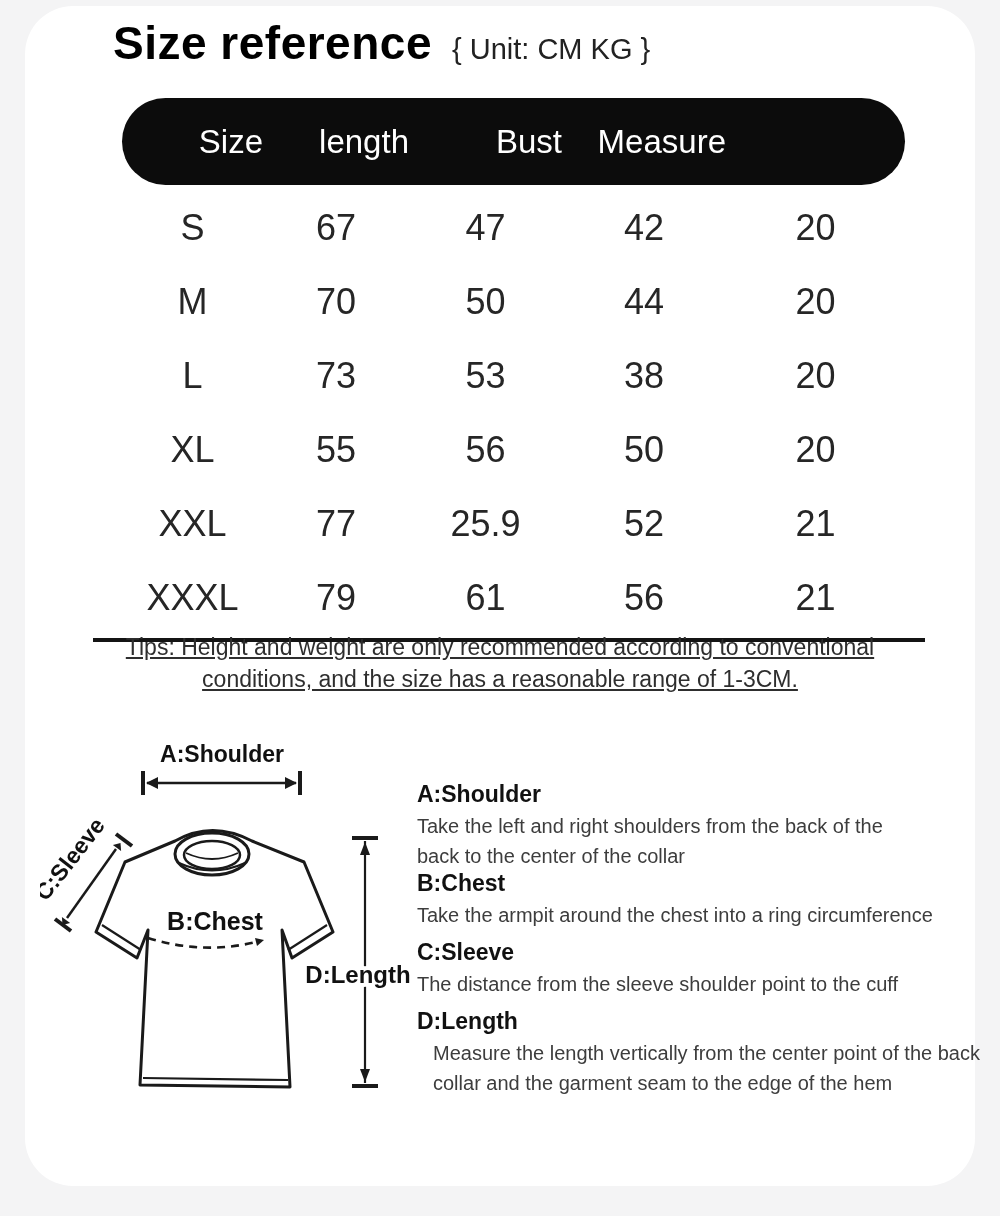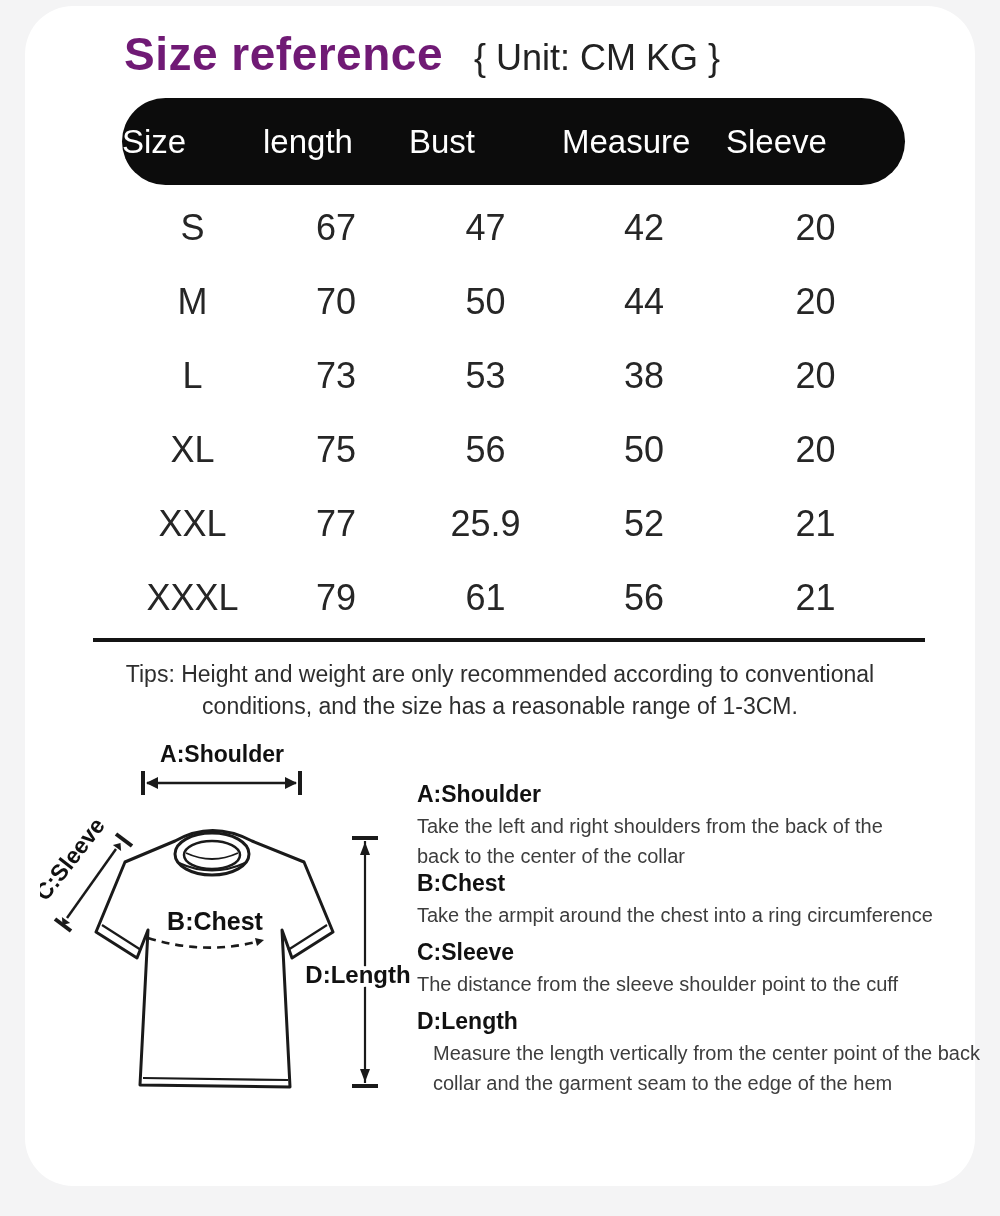--- a/index.html
+++ b/index.html
@@ -12,51 +12,51 @@
     overflow:hidden;
   }
   .card{
     position:absolute;left:25px;top:6px;width:950px;height:1180px;
     background:#ffffff;border-radius:48px;
   }
   .title-row{
     position:absolute;left:88px;top:10px;display:flex;align-items:baseline;gap:20px;
   }
   .title-row h1{
-    margin:11px;font-size:46px;font-weight:700;letter-spacing:0.5px;color:#701a75;
+    margin:0;font-size:46px;font-weight:700;letter-spacing:0.5px;color:#000000;
   }
   .unit-note{
-    font-size:36px;font-weight:400;color:#222;
+    font-size:29px;font-weight:400;color:#222;
   }
   .pill-header{
     position:absolute;left:97px;top:92px;width:783px;height:87px;
     background:#0c0c0c;border-radius:44px;
     display:grid;grid-template-columns:141px 146px 153px 164px 179px;
     align-items:center;
   }
   .pill-header span{
-    color:#fff;font-size:33px;text-align:left;
+    color:#fff;font-size:33px;text-align:right;
   }
   .t-body{
     position:absolute;left:97px;top:185px;width:783px;
   }
   .t-row{
     height:74px;
     display:grid;grid-template-columns:141px 146px 153px 164px 179px;
     align-items:center;
   }
   .t-row span{
     font-size:36px;color:#262626;text-align:center;
   }
   .divider{
     position:absolute;left:68px;top:632px;width:832px;height:4px;background:#141414;
   }
   .tips{
-    position:absolute;left:0;top:652px;width:950px;text-align:center;
-    font-size:23px;line-height:32px;color:#2e2e2e;
+    position:absolute;left:0;top:625px;width:950px;text-align:center;
+    font-size:23px;line-height:32px;color:#2e2e2e;text-decoration:underline;
   }
   .guide{
     position:absolute;left:392px;top:0;width:560px;
   }
   .g-item{position:absolute;left:0;}
   .g-item h3{margin:0 0 4px 0;font-size:23px;font-weight:700;color:#111;line-height:26px;}
   .g-item p{margin:0;font-size:20px;line-height:30px;color:#3d3d3d;}
   .g-a{top:775px;} .g-a p{width:500px;}
   .g-b{top:864px;} .g-b p{white-space:nowrap;}
   .g-c{top:933px;} .g-c p{white-space:nowrap;}
@@ -78,21 +78,20 @@
   <div class="title-row">
     <h1>Size reference</h1>
     <span class="unit-note">{ Unit: CM KG }</span>
   </div>
 
   <div class="pill-header">
     <span>Size</span>
     <span>length</span>
     <span>Bust</span>
     <span>Measure</span>
-    <span>Sleeve</span>
   </div>
 
   <div class="t-body">
     <div class="t-row">
       <span>S</span>
       <span>67</span>
       <span>47</span>
       <span>42</span>
       <span>20</span>
     </div>
@@ -105,21 +104,21 @@
     </div>
     <div class="t-row">
       <span>L</span>
       <span>73</span>
       <span>53</span>
       <span>38</span>
       <span>20</span>
     </div>
     <div class="t-row">
       <span>XL</span>
-      <span>75</span>
+      <span>55</span>
       <span>56</span>
       <span>50</span>
       <span>20</span>
     </div>
     <div class="t-row">
       <span>XXL</span>
       <span>77</span>
       <span>25.9</span>
       <span>52</span>
       <span>21</span>

